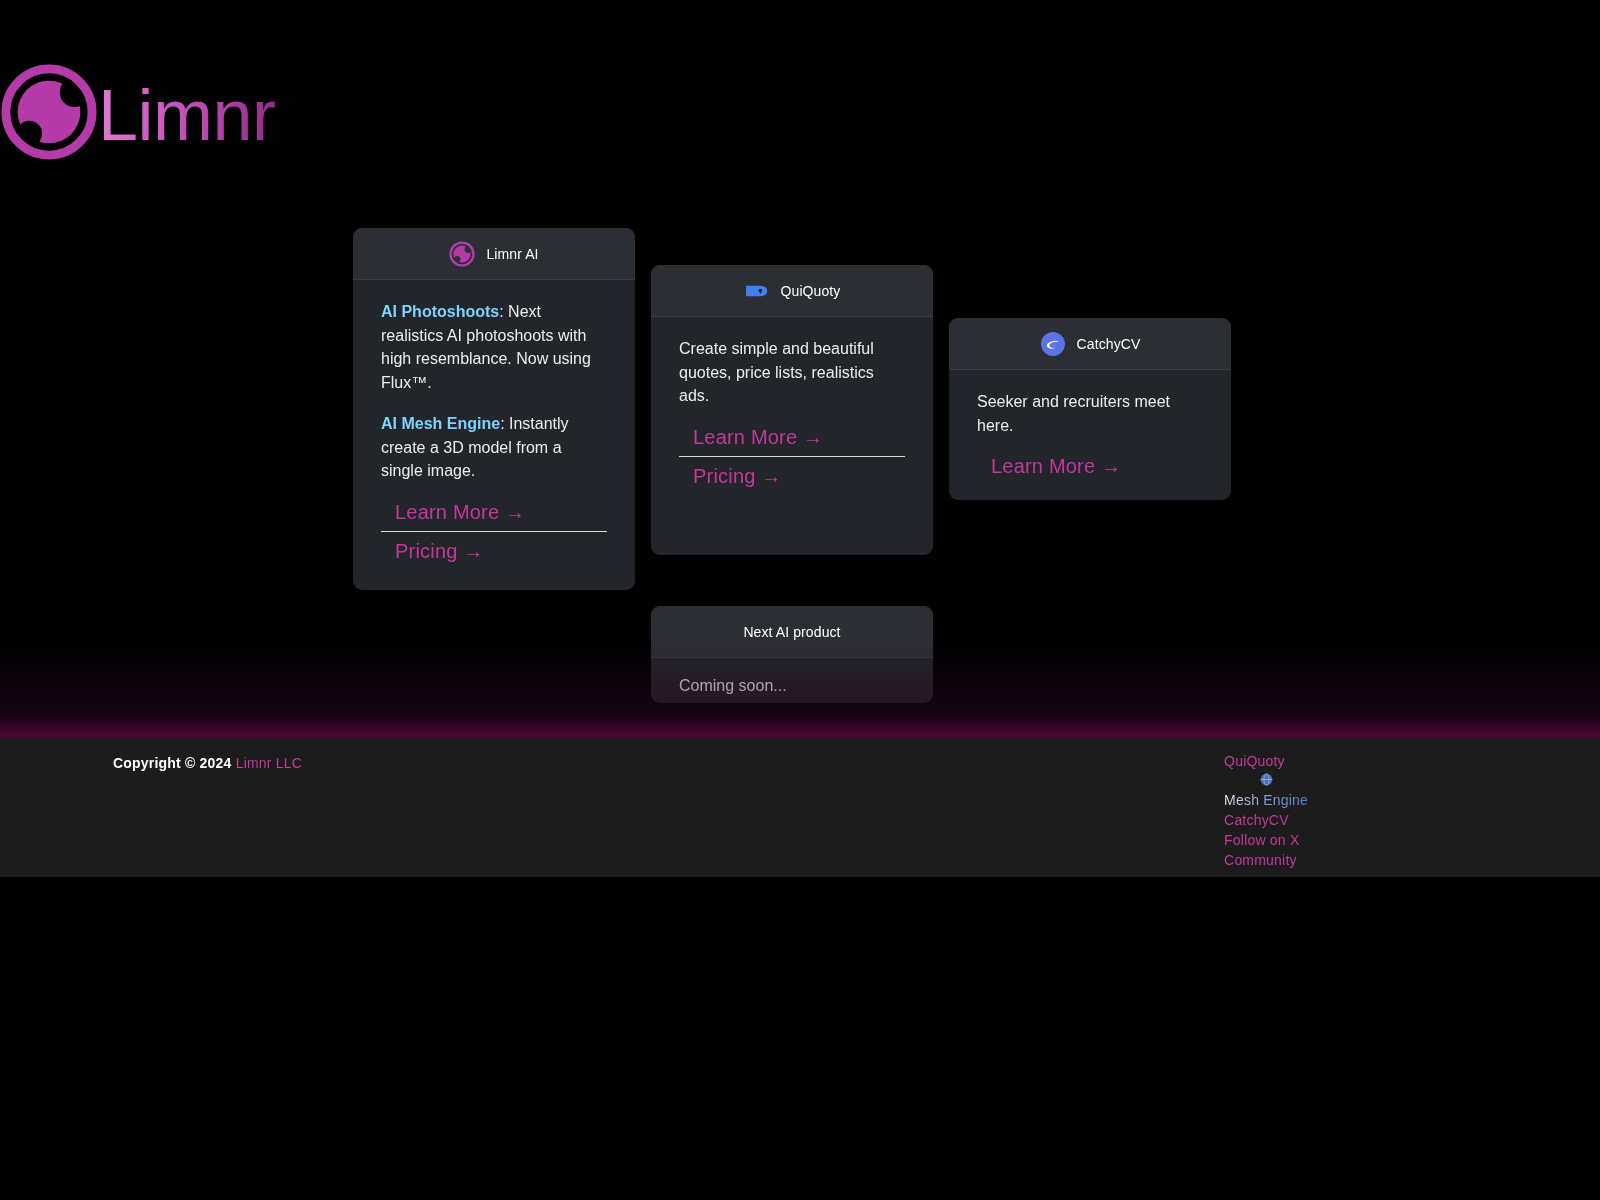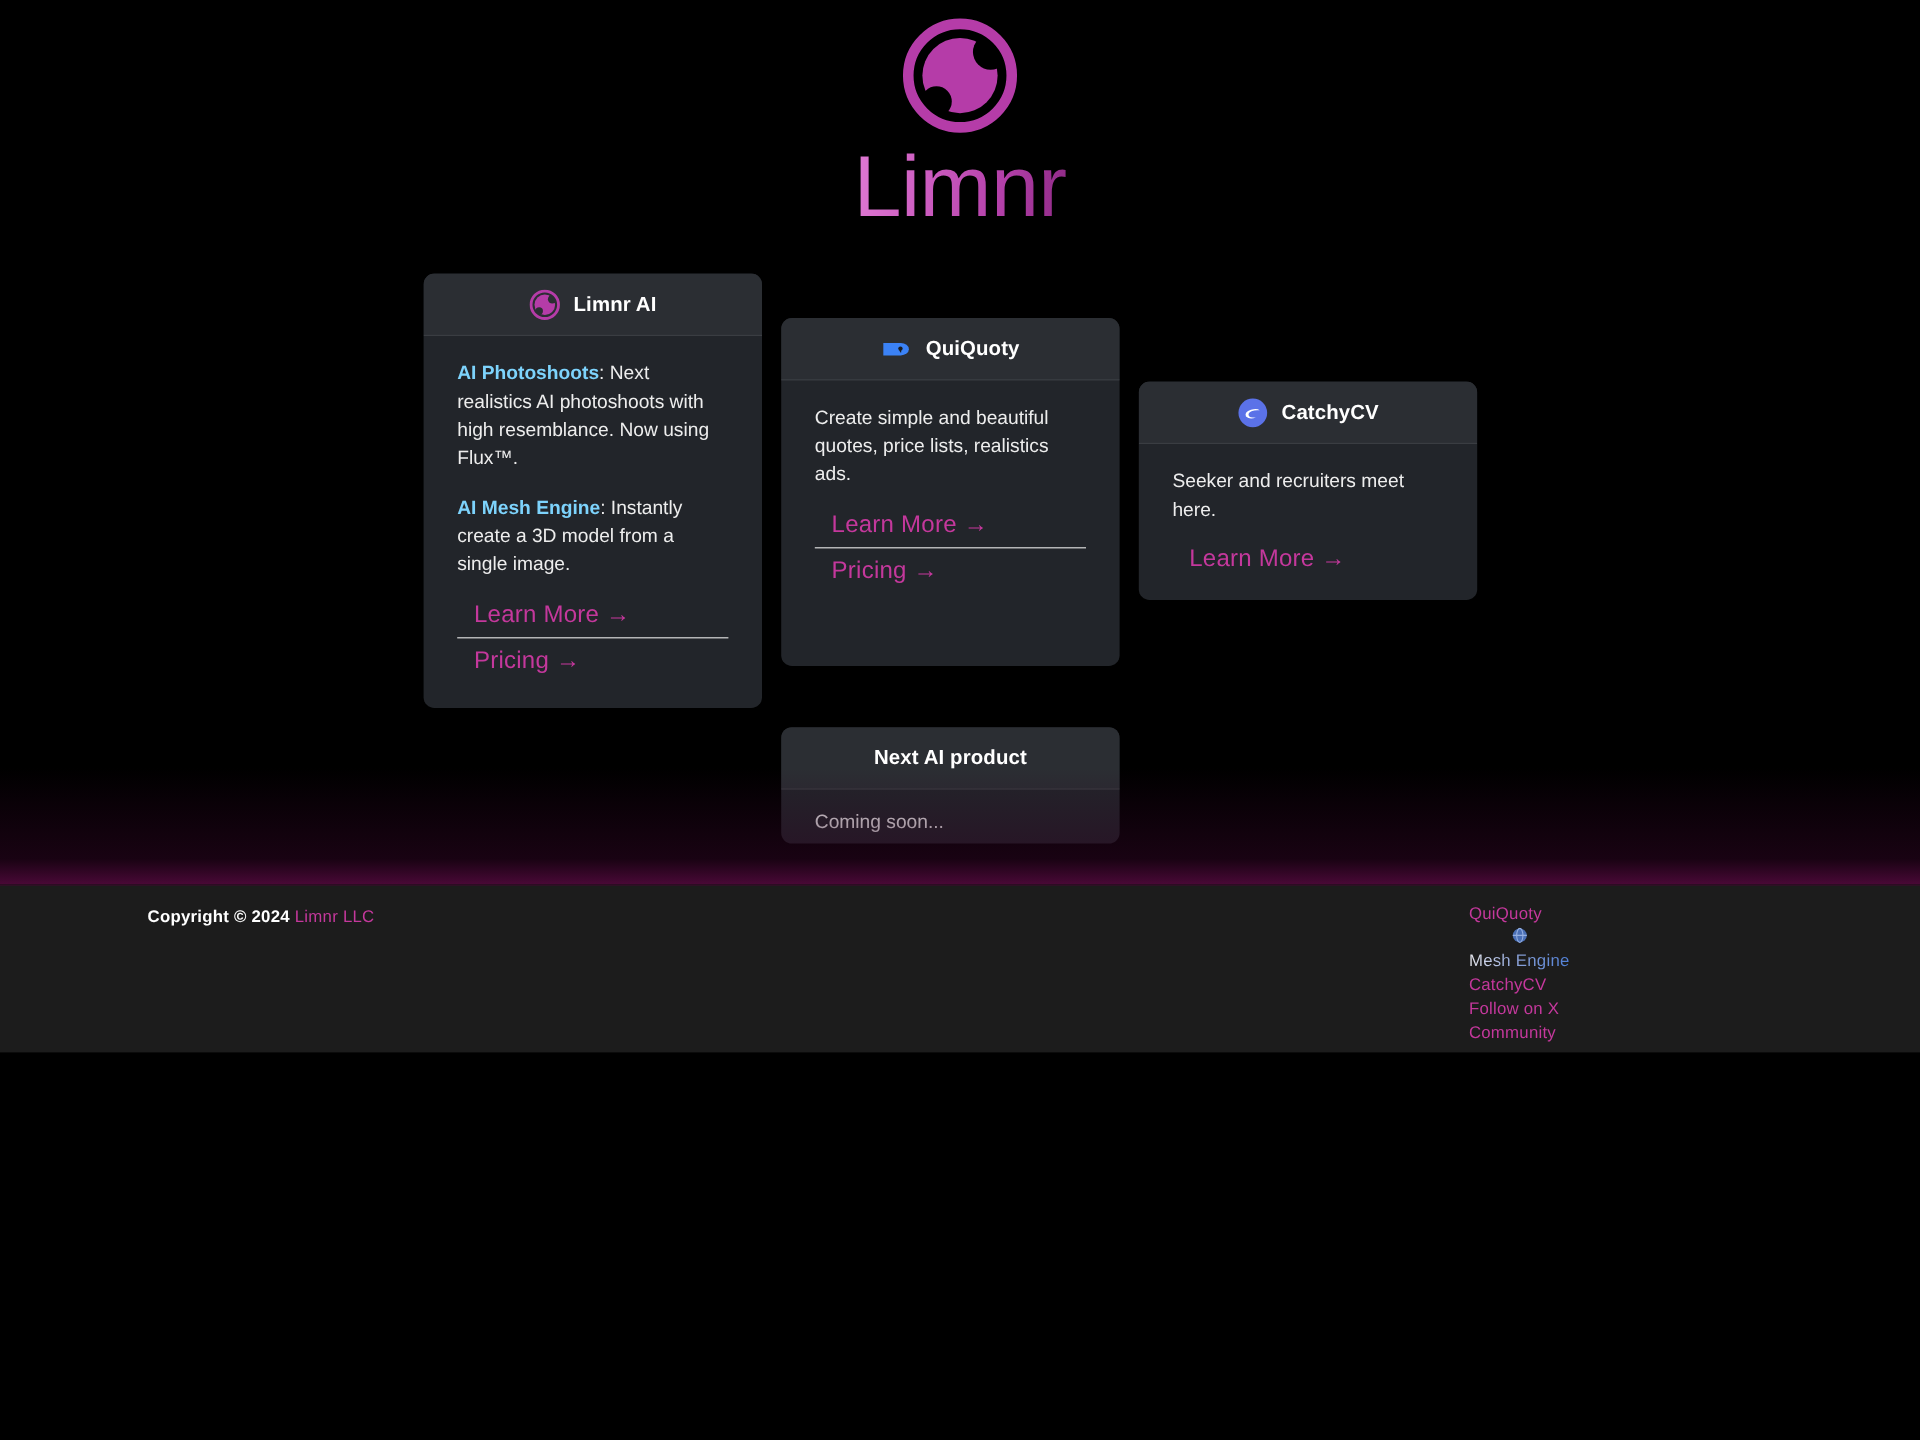--- a/index.html
+++ b/index.html
@@ -20,21 +20,20 @@
   }
 
   
   .hero {
     position: absolute;
     top: 0;
     left: 0;
     width: 1600px;
     height: 210px;
     display: flex;
-    flex-direction: column;
     align-items: center;
     justify-content: flex-start;
     padding-top: 14px;
   }
 
   .brand-logo {
     width: 98px;
     height: 98px;
     display: block;
   }
@@ -72,22 +71,22 @@
     height: 52px;
     display: flex;
     align-items: center;
     justify-content: center;
     gap: 11px;
     background: #2b2e33;
     border-bottom: 1px solid #3a3d42;
   }
 
   .card-head-title {
-    font-size: 17px;
-    font-weight: 700;
+    font-size: 14px;
+    font-weight: 400;
     color: #ffffff;
     letter-spacing: 0.1px;
   }
 
   .card-icon { width: 26px; height: 26px; display: block; flex: none; }
 
   .card-body { padding: 20px 28px 22px 28px; }
 
   .card-para {
     font-size: 16px;
@@ -138,21 +137,21 @@
     left: 0;
     top: 737px;
     width: 1600px;
     height: 140px;
     background: #1c1c1c;
     border-top: 1px solid #3a0a2c;
   }
 
   .footer-copy {
     position: absolute;
-    left: 123px;
+    left: 113px;
     top: 17px;
     font-size: 14px;
     font-weight: 700;
     color: #ffffff;
     letter-spacing: 0.2px;
     text-align: right;
   }
   .footer-copy .company {
     font-weight: 400;
     color: #c4389c;

